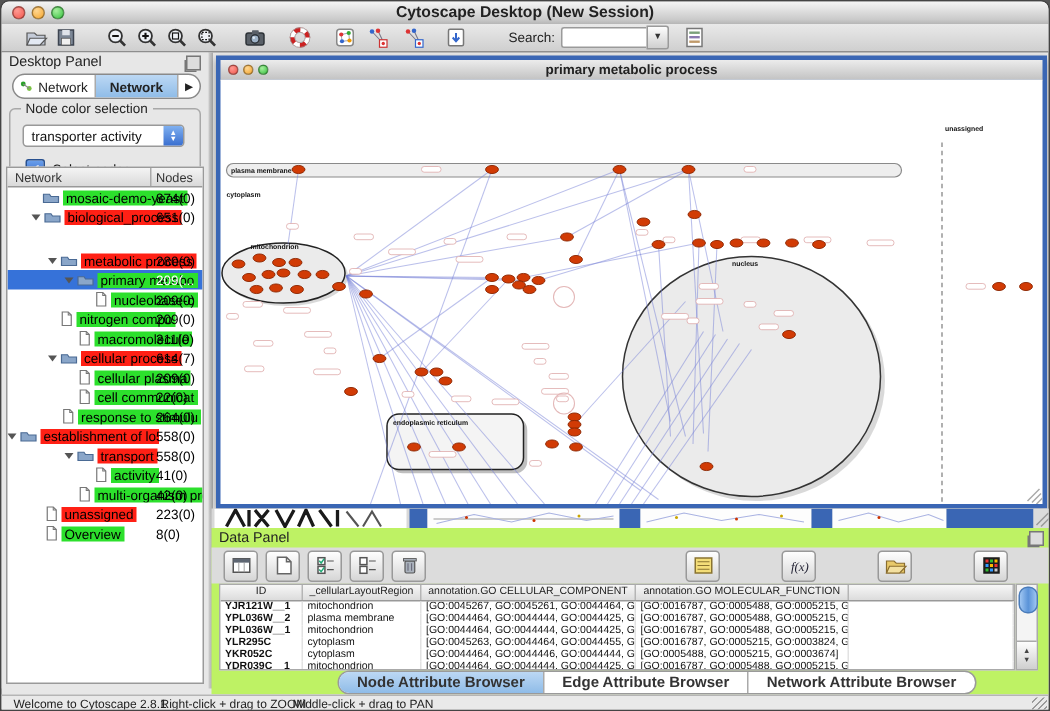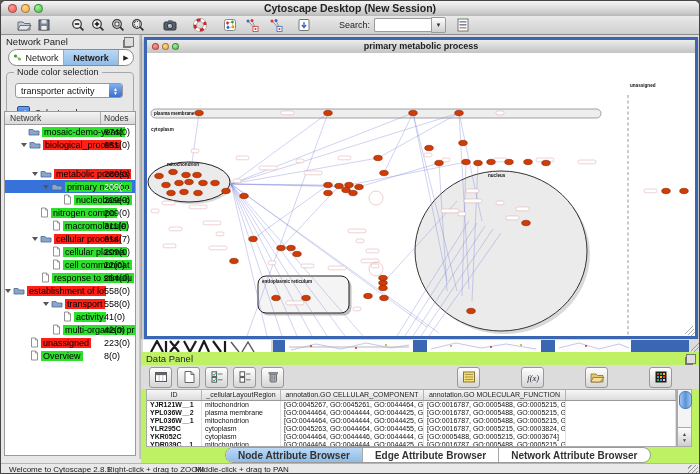--- a/index.html
+++ b/index.html
@@ -215,21 +215,21 @@
             <rect x="4.5" y="4" width="7" height="1.6" fill="#7aa07a"></rect>
             <rect x="4.5" y="7" width="7" height="1.6" fill="#8a7ab0"></rect>
             <rect x="4.5" y="10" width="7" height="1.6" fill="#c09a6a"></rect>
           </svg>
         </div>
     </div>
   </div>
 
   <div class="cpanel">
     <div class="panel-head">
-      <span>Network Panel</span>
+      <span>Desktop Panel</span>
       <span class="float-ic"></span>
     </div>
     <div class="tabpill">
       <div class="tabseg">
         <svg width="9" height="9">
             <circle cx="2.5" cy="3" r="1.6" fill="#2aa12a"></circle>
             <circle cx="6.5" cy="6" r="1.6" fill="#7ac143"></circle>
             <line x1="2.5" y1="3" x2="6.5" y2="6" stroke="#888" stroke-width="0.7"></line>
           </svg>
         <span>Network</span>

